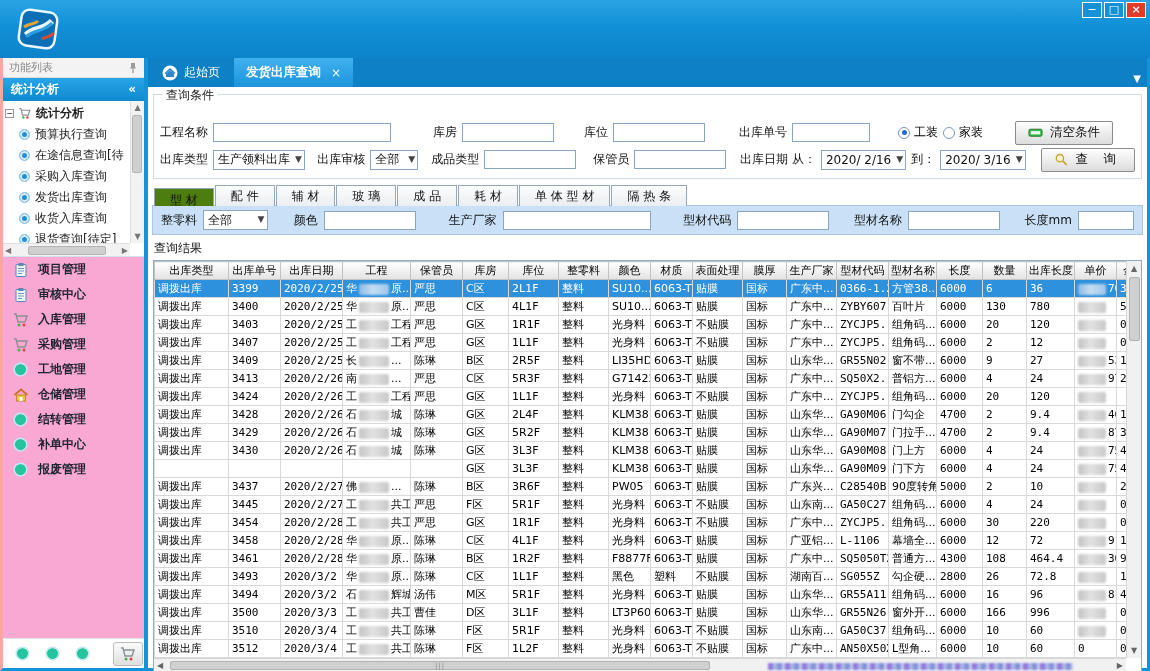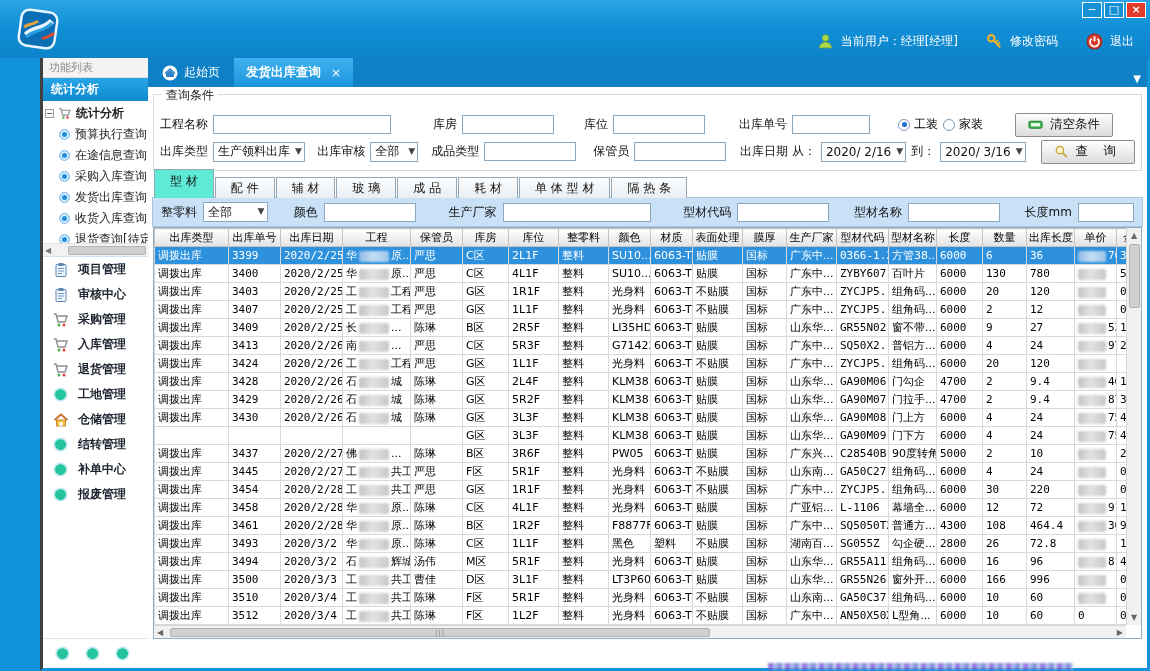--- a/index.html
+++ b/index.html
@@ -15,22 +15,22 @@
   .win-controls { position:absolute; top:2px; right:4px; display:flex; gap:2px; }
   .win-btn { width:20px; height:16px; border:1px solid #ffffff; background:#1691d5; color:#fff;
     font-size:11px; line-height:13px; text-align:center; cursor:default; }
   .win-btn.close { background:#e23b2a; font-weight:bold; }
   .user-area { position:absolute; right:16px; top:33px; display:flex; align-items:center; gap:7px;
     color:#fff; font-size:12px; white-space:nowrap; }
   .user-area .gap { width:14px; }
   .uicon { width:17px; height:17px; display:inline-block; }
 
   
-  .sidebar { position:absolute; left:0; top:58px; width:146px; bottom:0; background:#ffffff;
-    border-left:3px solid #404040; border-bottom:3px solid #1292d9; border-right:2px solid #1292d9;margin-left:40px; }
+  .sidebar { position:absolute; left:0; top:58px; width:146px; bottom:0; background:#f9a8d4;
+    border-left:3px solid #fca5a5; border-bottom:3px solid #1292d9; border-right:2px solid #1292d9; }
   .func-header { height:20px; background:#f3f3f3; border-bottom:1px solid #dcdcdc; color:#8a8a8a;
     font-size:11px; line-height:19px; padding:0 6px; display:flex; justify-content:space-between; align-items:center; }
   .group-header { height:23px; background:linear-gradient(#27a5e7,#0e89cf); color:#fff; font-size:12px;
     font-weight:bold; line-height:23px; padding:0 8px; display:flex; justify-content:space-between; }
   .tree-panel { position:relative; height:156px; border-bottom:1px solid #cfe0ee; overflow:hidden; background:#fff; }
   .tree-inner { position:absolute; left:2px; top:2px; right:15px; bottom:13px; overflow:hidden; }
   .tree-root { display:flex; align-items:center; gap:4px; height:21px; font-size:12px; font-weight:bold; color:#222; }
   .expander { width:9px; height:9px; border:1px solid #9a9a9a; background:#fff; font-size:8px; line-height:7px;
     text-align:center; color:#555; flex:0 0 9px; }
   .tree-item { display:flex; align-items:center; gap:5px; height:21px; padding-left:14px; font-size:12px; color:#222; white-space:nowrap; }
@@ -60,41 +60,41 @@
     border-right:3px solid #1292d9; border-bottom:3px solid #1292d9; }
   .tabbar { height:29px; background:#0e81c6; display:flex; align-items:stretch; position:relative; }
   .tab-home { display:flex; align-items:center; gap:6px; color:#fff; font-size:12px; padding:0 14px; }
   .tab-active { background:linear-gradient(#41b1ef,#1b95dd); color:#fff; font-weight:bold; font-size:12.5px;
     display:flex; align-items:center; gap:10px; padding:0 12px; }
   .tab-close { font-size:12px; font-weight:normal; }
   .tab-dd { position:absolute; right:6px; bottom:3px; color:#fff; font-size:10px; }
   .page { position:absolute; top:29px; left:0; right:0; bottom:0; background:#fff; padding:4px 4px 0 4px; font-size:12px; }
 
   
-  .query-group { position:relative; border:1px solid #d0dbe6; margin:3px 1px 4px; padding:16px 6px 5px; }
+  .query-group { position:relative; border:1px solid #d0dbe6; margin:3px 1px 4px; padding:24px 6px 5px; }
   .group-title { position:absolute; top:-8px; left:8px; background:#fff; padding:0 4px; font-size:12px; color:#222; }
   .q-row { display:flex; align-items:center; height:27px; gap:5px; white-space:nowrap; }
   .q-label { font-size:12px; color:#111; }
   .q-input { height:19px; border:1px solid #89a7c0; background:#fff; }
   .combo { position:relative; height:20px; border:1px solid #89a7c0; background:#fff; display:flex;
     align-items:center; padding:0 14px 0 4px; font-size:12px; color:#111; }
   .combo .arr { position:absolute; right:2px; top:3px; font-size:9px; color:#444; }
   .radio { display:flex; align-items:center; gap:4px; font-size:12px; }
   .rdot { width:12px; height:12px; border-radius:50%; border:1px solid #7b98b5; background:#fff; position:relative; }
   .rdot.on::after { content:""; position:absolute; left:2.5px; top:2.5px; width:5px; height:5px; border-radius:50%; background:#1d6fd0; }
   .btn { height:24px; border:1px solid #8c8c8c; border-radius:2px; background:linear-gradient(#fefefe,#dcdcdc);
     display:flex; align-items:center; gap:7px; padding:0 12px; font-size:12.5px; color:#111; }
   .btn .bicon { width:15px; height:15px; }
   .btn.search { width:94px; justify-content:flex-end; letter-spacing:6px; }
 
   
   .mat-tabs { display:flex; align-items:flex-end; height:23px; padding-left:2px; }
   .mtab { height:21px; line-height:20px; padding:0 15px; border:1px solid #94a8b8; border-bottom:none;
     background:linear-gradient(#fdfdfd,#e9eef3); font-size:12px; color:#111; margin-right:1px; }
-  .mtab.active { height:29px; line-height:22px; background:#5eead4; position:relative; z-index:2; }
+  .mtab.active { height:18px; line-height:22px; background:#4d7c0f; position:relative; z-index:2; }
   .subfilter { height:30px; background:#c9e0f6; border:1px solid #a9c7e2; margin-top:-1px;
     display:flex; align-items:center; gap:6px; padding:0 8px; white-space:nowrap; }
   .results-label { font-size:12px; color:#111; padding:5px 2px 3px; }
 
   
   .table-wrap { position:relative; border:1px solid #8faec6; height:412px; overflow:hidden; margin:0 1px; background:#fff; }
   table { border-collapse:collapse; table-layout:fixed; width:984px; }
   th { height:18px; background:linear-gradient(#ffffff,#e2e2e2); border:1px solid #c3c3c3; font-weight:normal;
     font-size:11px; padding:0 2px; white-space:nowrap; overflow:hidden; color:#000; }
   td { height:18px; border:1px solid #d9d9d9; padding:0 3px; font-size:11px; white-space:nowrap; overflow:hidden; color:#000; }
@@ -124,40 +124,20 @@
     <rect x="6" y="4" width="36" height="36" rx="8" transform="rotate(8 24 22)" fill="#0a6fb4" stroke="#eaf6ff" stroke-width="2.5"></rect>
     <path d="M12 28 C20 20, 28 24, 38 14" stroke="#e8f4fc" stroke-width="6" fill="none"></path>
     <path d="M12 30 C20 22, 28 26, 38 16" stroke="#2a9fe0" stroke-width="3" fill="none"></path>
     <path d="M10 20 C16 16, 20 18, 24 14" stroke="#e3a23a" stroke-width="3" fill="none"></path>
     <path d="M28 32 C32 30, 36 30, 40 26" stroke="#d84a35" stroke-width="3" fill="none"></path>
   </svg>
   <div class="win-controls">
     <div class="win-btn">−</div>
     <div class="win-btn">□</div>
     <div class="win-btn close">×</div>
-  </div>
-  <div class="user-area">
-    <svg class="uicon" viewBox="0 0 16 16">
-        <circle cx="8" cy="4.6" r="3" fill="#a8d94e" stroke="#7cae2e" stroke-width=".8"></circle>
-        <path d="M2.2 14c.3-3.2 2.8-5.2 5.8-5.2s5.5 2 5.8 5.2z" fill="#a8d94e" stroke="#7cae2e" stroke-width=".8"></path>
-      </svg>
-    <span>当前用户：经理[经理]</span>
-    <span class="gap"></span>
-    <svg class="uicon" viewBox="0 0 16 16">
-        <circle cx="5" cy="5" r="3" fill="none" stroke="#f0b429" stroke-width="2"></circle>
-        <path d="M7.3 7.3 L13.5 13.5 M11 11l2.2-2.2 M9 9l2.2-2.2" stroke="#f0b429" stroke-width="1.8" fill="none"></path>
-      </svg>
-    <span>修改密码</span>
-    <span class="gap"></span>
-    <svg class="uicon" viewBox="0 0 16 16">
-        <circle cx="8" cy="8" r="7" fill="#d63a2c" stroke="#a32215" stroke-width="1"></circle>
-        <path d="M8 3.2v4.6" stroke="#fff" stroke-width="1.8"></path>
-        <path d="M5.2 5.4a4.2 4.2 0 1 0 5.6 0" stroke="#fff" stroke-width="1.6" fill="none"></path>
-      </svg>
-    <span>退出</span>
   </div>
 </div>
 
 <div class="sidebar">
   <div class="func-header">
     <span>功能列表</span>
     <svg width="10" height="12" viewBox="0 0 10 12">
         <path d="M3 1h4v4l1.2 1.5H1.8L3 5z" fill="#9a9a9a"></path>
         <path d="M5 6.5V11" stroke="#9a9a9a" stroke-width="1.3"></path>
       </svg>
@@ -231,37 +211,29 @@
             <path d="M5 6.5h6M5 9h6M5 11.5h4" stroke="#6b9ac4" stroke-width="1"></path>
           </svg></span>
         <span>审核中心</span>
       </div>
       <div class="menu-item">
         <span class="micon"><svg width="16" height="16" viewBox="0 0 16 16">
             <path d="M1 2h2l2 8h7l2-6H4" fill="none" stroke="#8a8f95" stroke-width="1.4"></path>
             <circle cx="6" cy="13" r="1.5" fill="#4caf50"></circle>
             <circle cx="11" cy="13" r="1.5" fill="#e5413a"></circle>
           </svg></span>
-        <span>采购管理</span>
+        <span>入库管理</span>
       </div>
       <div class="menu-item">
         <span class="micon"><svg width="16" height="16" viewBox="0 0 16 16">
             <path d="M1 2h2l2 8h7l2-6H4" fill="none" stroke="#8a8f95" stroke-width="1.4"></path>
             <circle cx="6" cy="13" r="1.5" fill="#4caf50"></circle>
             <circle cx="11" cy="13" r="1.5" fill="#e5413a"></circle>
           </svg></span>
-        <span>入库管理</span>
-      </div>
-      <div class="menu-item">
-        <span class="micon"><svg width="16" height="16" viewBox="0 0 16 16">
-            <path d="M1 2h2l2 8h7l2-6H4" fill="none" stroke="#8a8f95" stroke-width="1.4"></path>
-            <circle cx="6" cy="13" r="1.5" fill="#4caf50"></circle>
-            <circle cx="11" cy="13" r="1.5" fill="#e5413a"></circle>
-          </svg></span>
-        <span>退货管理</span>
+        <span>采购管理</span>
       </div>
       <div class="menu-item">
         <span class="micon"><svg width="15" height="15" viewBox="0 0 16 16">
             <circle cx="8" cy="8" r="6" fill="#24c49e"></circle>
             <circle cx="8" cy="8" r="6.8" fill="none" stroke="#bfe8f5" stroke-width="1.6"></circle>
           </svg></span>
         <span>工地管理</span>
       </div>
       <div class="menu-item">
         <span class="micon"><svg width="16" height="16" viewBox="0 0 16 16">
@@ -439,20 +411,21 @@
       <span class="q-label">型材代码</span>
       <input class="q-input" style="width: 92px;">
       <span style="width:16px"></span>
       <span class="q-label">型材名称</span>
       <input class="q-input" style="width: 92px;">
       <span style="width:16px"></span>
       <span class="q-label">长度mm</span>
       <input class="q-input" style="width: 56px;">
     </div>
 
+    <div class="results-label">查询结果</div>
     <div class="table-wrap">
       <table>
         <colgroup id="cols">
             <col style="width: 74px;">
             <col style="width: 52px;">
             <col style="width: 62px;">
             <col style="width: 68px;">
             <col style="width: 52px;">
             <col style="width: 46px;">
             <col style="width: 50px;">

